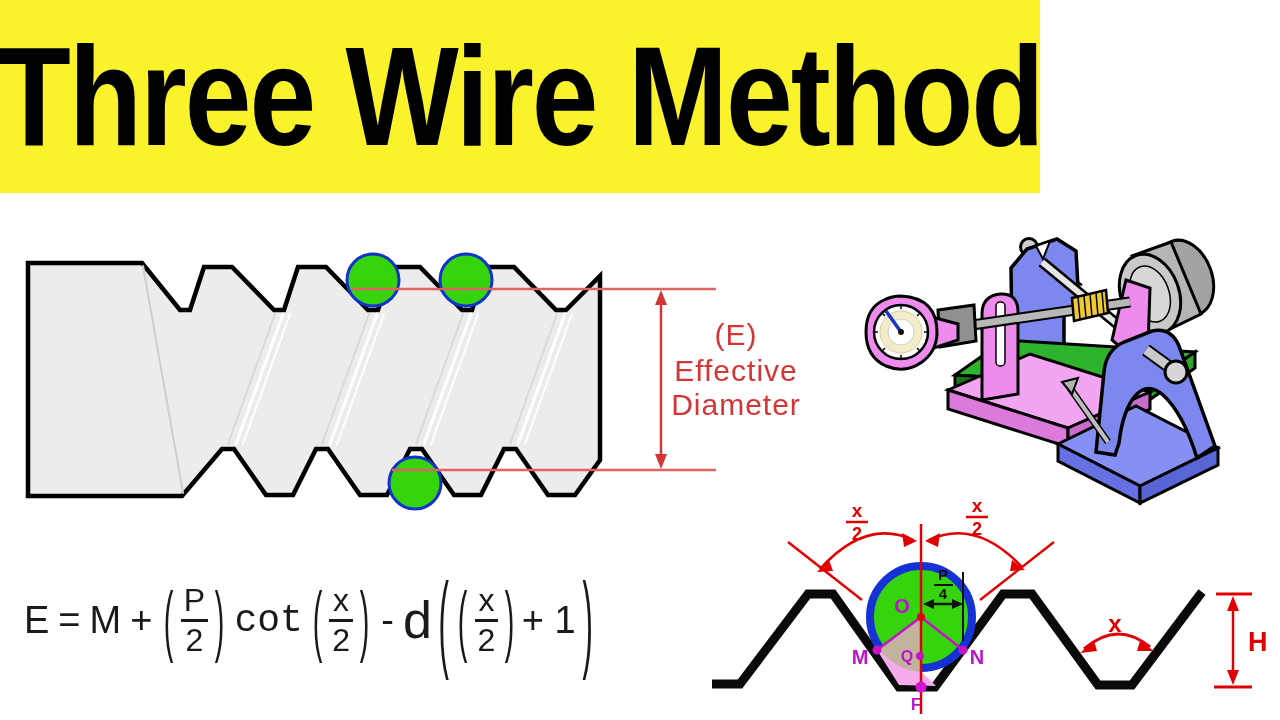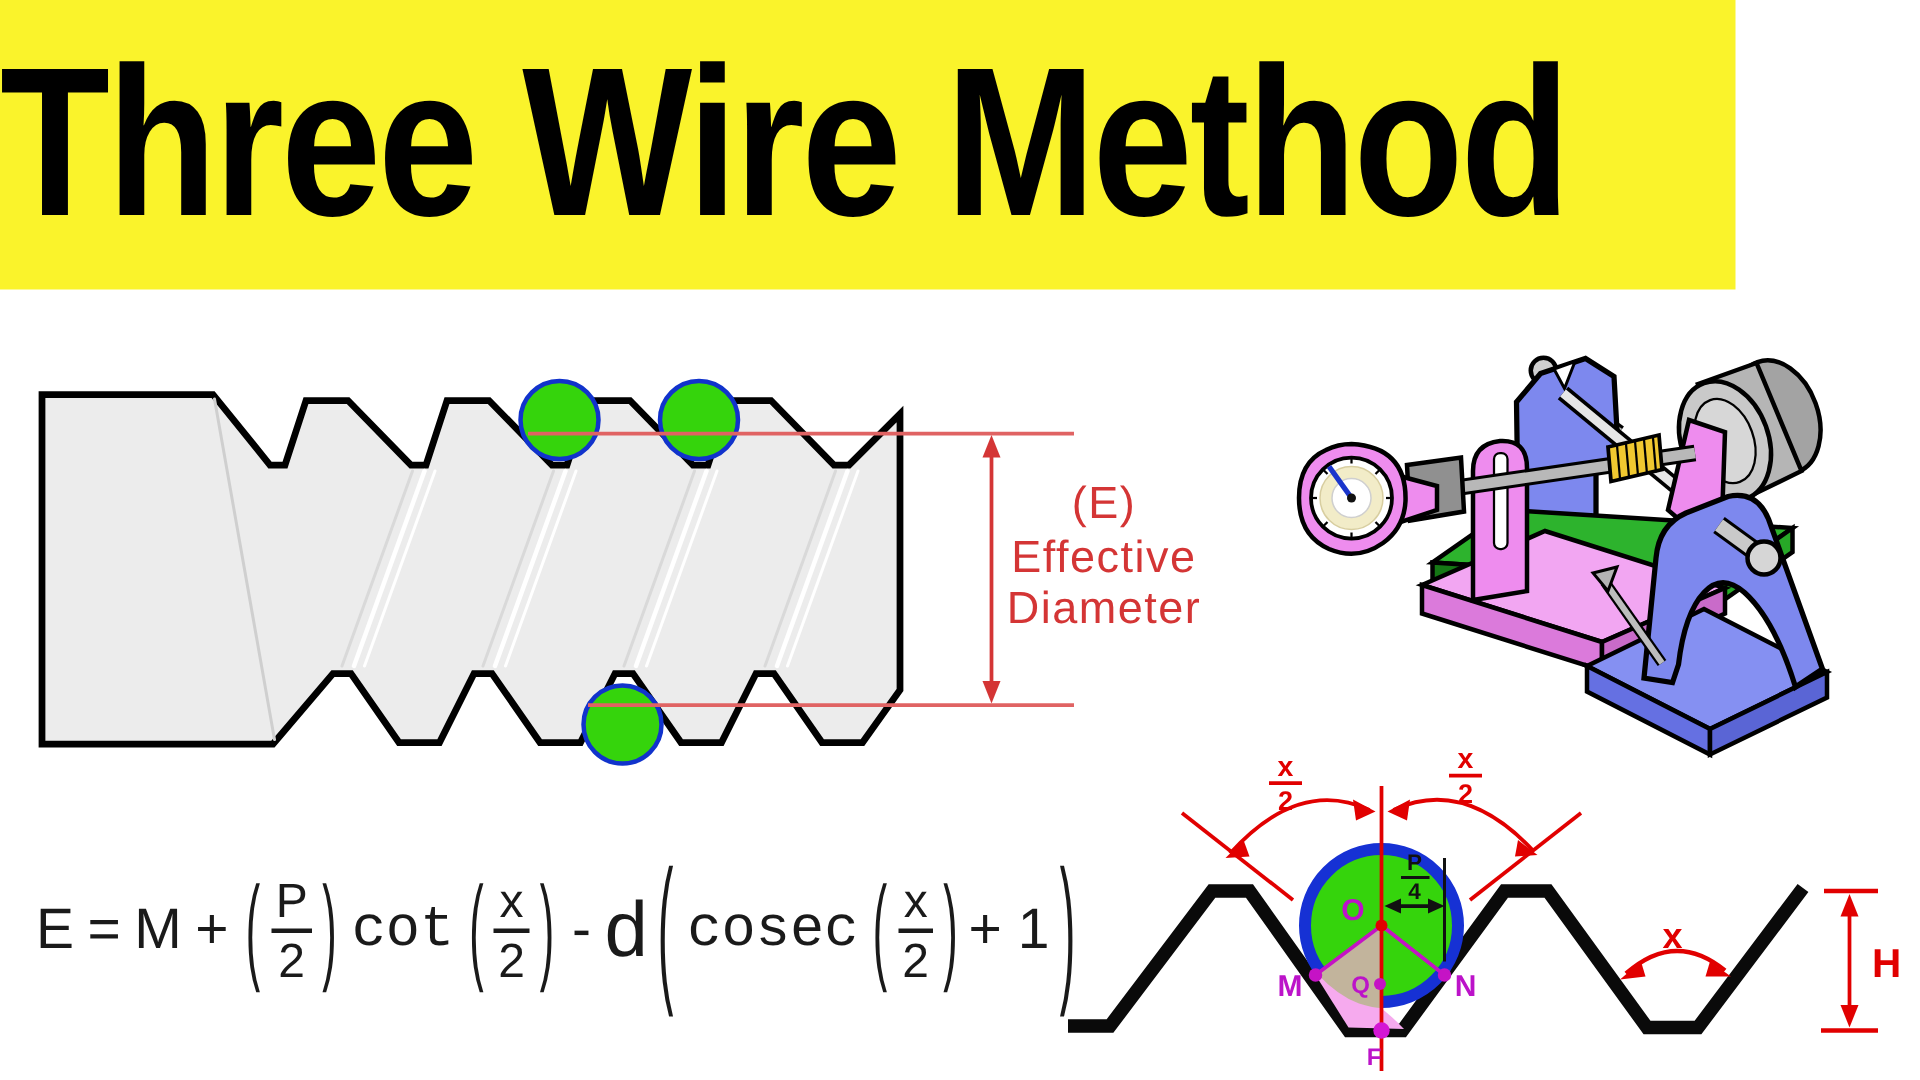--- a/index.html
+++ b/index.html
@@ -1,22 +1,22 @@
 <!DOCTYPE html>
 <html><head>
 <meta charset="utf-8">
 <style>
   html,body{margin:0;padding:0;}
   body{
     width:1280px;height:720px;position:relative;overflow:hidden;
     background:#ffffff;font-family:"Liberation Sans",sans-serif;
   }
   .banner{
-    position:absolute;left:0;top:0;width:1157px;height:193px;
-    display:flex;align-items:center;
+    position:absolute;left:0;top:0;width:1040px;height:193px;
+    display:flex;align-items:center;justify-content:center;
   }
   .banner .title{
     font-weight:700;font-size:120px;letter-spacing:-2px;white-space:nowrap;
     transform:scaleY(1.18);transform-origin:50% 58%;
   }
   svg.scene{position:absolute;left:0;top:0;z-index:1;}
   svg text{font-family:"Liberation Sans",sans-serif;}
 
   
   .formula{
@@ -57,21 +57,20 @@
   <span class="paren">(</span>
   <span class="frac">
     <span>x</span>
     <span class="bar"></span>
     <span>2</span>
   </span>
   <span class="paren">)</span>
   <span class="op">-</span>
   <span class="coeff-d">d</span>
   <span class="paren big">(</span>
-  <span class="fn">cosec</span>
   <span class="paren">(</span>
   <span class="frac">
     <span>x</span>
     <span class="bar"></span>
     <span>2</span>
   </span>
   <span class="paren">)</span>
   <span>+ 1</span>
   <span class="paren big">)</span>
 </div>

